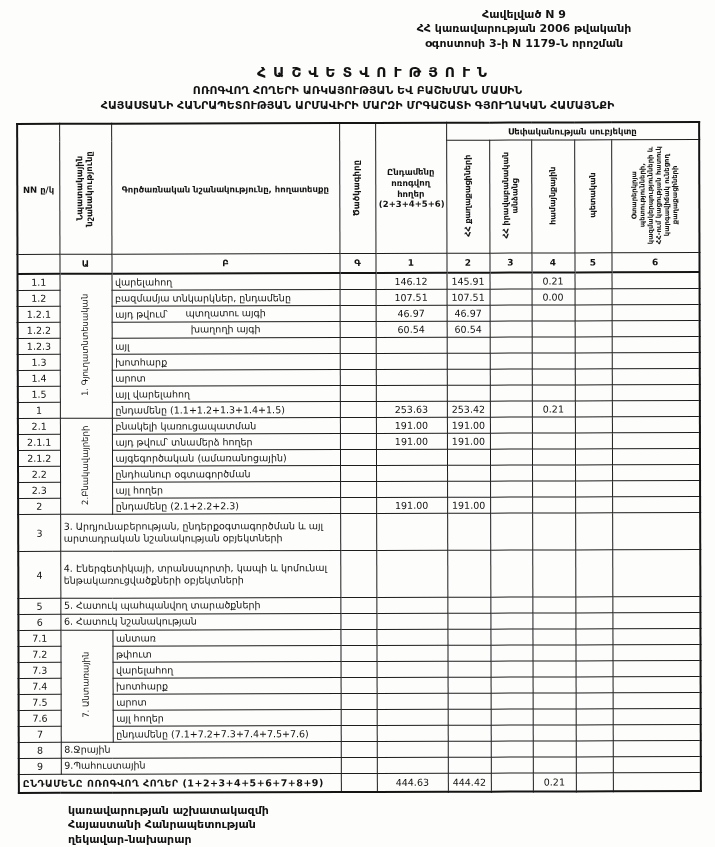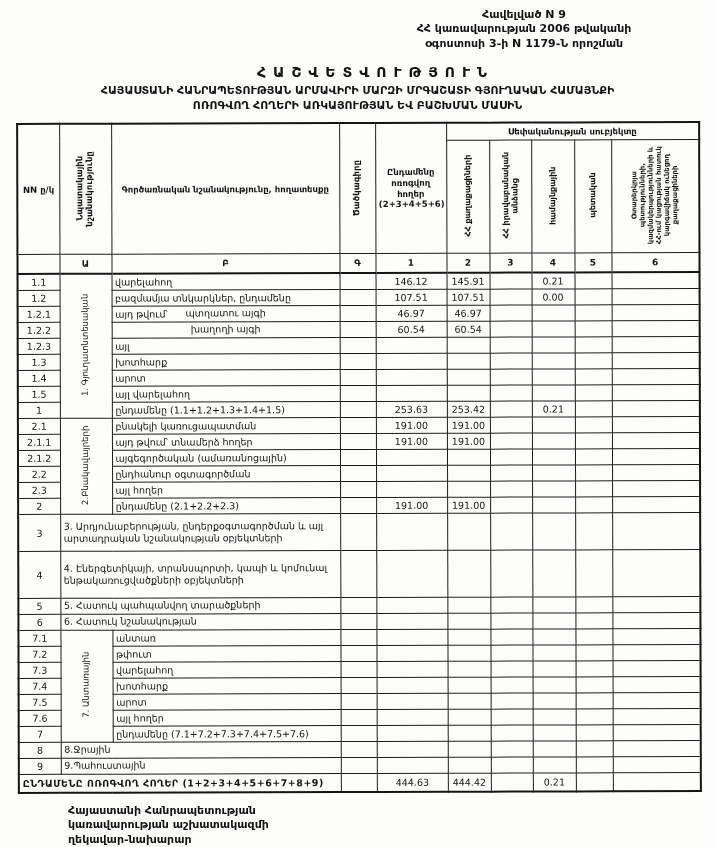--- a/index.html
+++ b/index.html
@@ -83,22 +83,22 @@
 <div class="page">
 
   <div class="annex">
     <div>Հավելված N 9</div>
     <div>ՀՀ կառավարության 2006 թվականի</div>
     <div>օգոստոսի 3-ի N 1179-Ն որոշման</div>
   </div>
 
   <div class="title">ՀԱՇՎԵՏՎՈՒԹՅՈՒՆ</div>
   <div class="subtitle">
+    <div>ՈՌՈԳՎՈՂ ՀՈՂԵՐԻ ԱՌԿԱՅՈՒԹՅԱՆ ԵՎ ԲԱՇԽՄԱՆ ՄԱՍԻՆ</div>
     <div>ՀԱՅԱՍՏԱՆԻ ՀԱՆՐԱՊԵՏՈՒԹՅԱՆ ԱՐՄԱՎԻՐԻ ՄԱՐԶԻ ՄՐԳԱՇԱՏԻ ԳՅՈՒՂԱԿԱՆ ՀԱՄԱՅՆՔԻ</div>
-    <div>ՈՌՈԳՎՈՂ ՀՈՂԵՐԻ ԱՌԿԱՅՈՒԹՅԱՆ ԵՎ ԲԱՇԽՄԱՆ ՄԱՍԻՆ</div>
   </div>
 
   <table class="report">
     <colgroup>
       <col class="c-nn">
         <col class="c-purpose">
         <col class="c-func">
         <col class="c-code">
       <col class="c-total">
         <col class="c-v2">
@@ -471,19 +471,19 @@
           <td class="value-cell">444.42</td>
           <td class="value-cell"></td>
           <td class="value-cell">0.21</td>
           <td class="value-cell"></td>
           <td class="value-cell"></td>
         </tr>
       </tbody>
   </table>
 
   <div class="footer-left">
+    <div>կառավարության աշխատակազմի</div>
     <div>Հայաստանի Հանրապետության</div>
-    <div>կառավարության աշխատակազմի</div>
     <div>ղեկավար-նախարար</div>
   </div>
   <div class="signature">Մ. Թոփուզյան</div>
 
 </div>
 
 </body></html>

